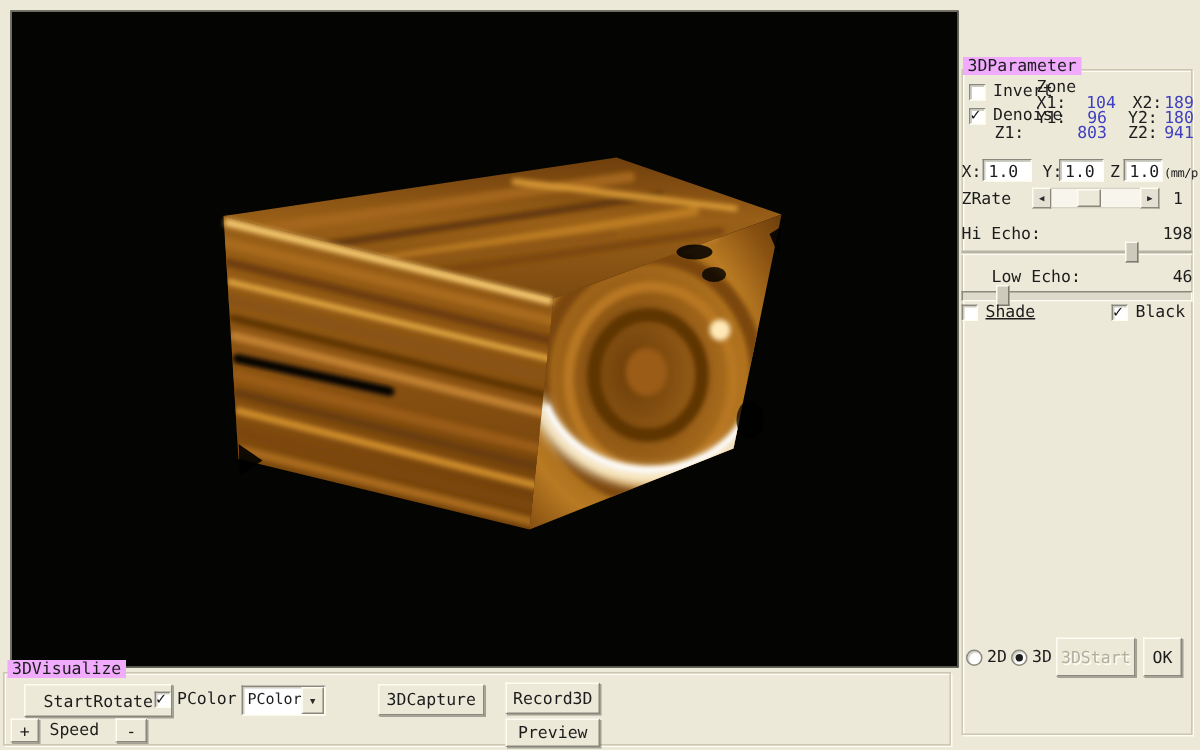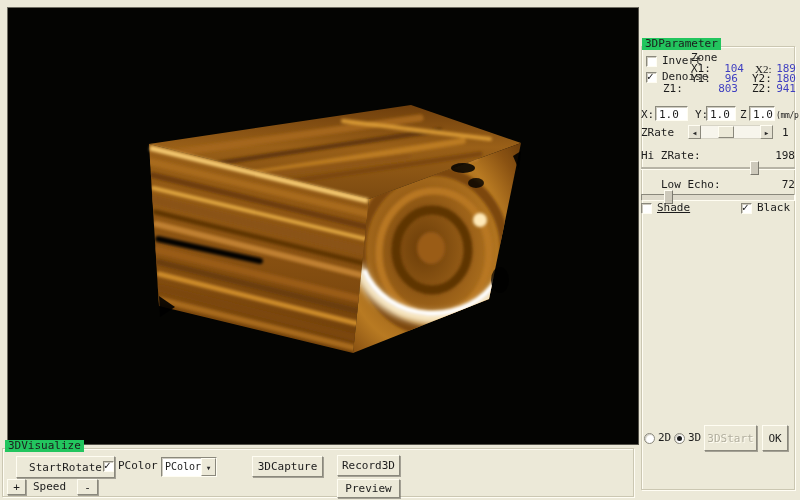--- a/index.html
+++ b/index.html
@@ -61,21 +61,21 @@
     content:"";display:none;position:absolute;left:2px;top:2px;width:5px;height:5px;border-radius:50%;background:#1c1c1c;
   }
   .radio.checked::after{display:block;}
 
   
   .gb{
     position:absolute;box-sizing:border-box;
     border:1px solid #cbc7b2;
     box-shadow:inset 1px 1px 0 #fffdf4, 1px 1px 0 #fffdf4;
   }
-  .gb-label{position:absolute;background:#22c55e;padding:0 3px;line-height:12px;white-space:nowrap;}
+  .gb-label{position:absolute;background:#f0abfc;padding:0 3px;line-height:12px;white-space:nowrap;}
 
   
   .sb{position:absolute;height:14px;display:flex;}
   .sb-arrow{
     width:13px;height:14px;background:#e4e1d2;box-sizing:border-box;
     border:1px solid;border-color:#fffdf2 #8a887c #8a887c #fffdf2;
     display:flex;align-items:center;justify-content:center;
     font-size:6px;color:#2a2a2a;padding:0;
   }
   .sb-track{position:relative;width:59px;height:14px;background:#f7f5ec;border-top:1px solid #d7d4c6;border-bottom:1px solid #d7d4c6;box-sizing:border-box;}
@@ -217,21 +217,21 @@
     <span class="cb" style="left:646px;top:56px;"></span>
     <span class="lbl" style="left:662px;top:55px;">Invert</span>
     <span class="cb checked" style="left:646px;top:72px;">
         <span>✓</span>
       </span>
     <span class="lbl" style="left:662px;top:71px;">Denoise</span>
 
     <span class="lbl" style="left:691px;top:52px;">Zone</span>
     <span class="lbl" style="left:691px;top:63px;">X1:</span>
     <span class="lbl blue right" style="left:718px;top:63px;width:26px;">104</span>
-    <span class="lbl" style="left:755px;top:63px;font-family:Liberation Serif, serif;">X2:</span>
+    <span class="lbl" style="left:755px;top:63px;">X2:</span>
     <span class="lbl blue right" style="left:770px;top:63px;width:26px;">189</span>
     <span class="lbl" style="left:691px;top:73px;">Y1:</span>
     <span class="lbl blue right" style="left:712px;top:73px;width:26px;">96</span>
     <span class="lbl" style="left:752px;top:73px;">Y2:</span>
     <span class="lbl blue right" style="left:770px;top:73px;width:26px;">180</span>
     <span class="lbl" style="left:663px;top:83px;">Z1:</span>
     <span class="lbl blue right" style="left:712px;top:83px;width:26px;">803</span>
     <span class="lbl" style="left:752px;top:83px;">Z2:</span>
     <span class="lbl blue right" style="left:770px;top:83px;width:26px;">941</span>
 
@@ -246,29 +246,29 @@
     <span class="lbl" style="left:641px;top:127px;">ZRate</span>
     <div class="sb" style="left:688px;top:125px;">
       <div class="sb-arrow">◀</div>
       <div class="sb-track">
         <div class="sb-thumb" style="left: 42%;"></div>
       </div>
       <div class="sb-arrow">▶</div>
     </div>
     <span class="lbl" style="left:782px;top:127px;">1</span>
 
-    <span class="lbl" style="left:641px;top:150px;">Hi ZRate:</span>
+    <span class="lbl" style="left:641px;top:150px;">Hi Echo:</span>
     <span class="lbl right" style="left:765px;top:150px;width:30px;">198</span>
     <div class="slider" style="left:641px;top:161px;width:154px;">
       <div class="track-thin"></div>
       <div class="thumb" style="left: 74%;"></div>
     </div>
 
     <span class="lbl" style="left:641px;top:179px;padding-left:20px;">Low Echo:</span>
-    <span class="lbl right" style="left:771px;top:179px;width:24px;">72</span>
+    <span class="lbl right" style="left:771px;top:179px;width:24px;">46</span>
     <div class="slider" style="left:641px;top:190px;width:154px;">
       <div class="track-thick"></div>
       <div class="thumb" style="left: 18%;"></div>
     </div>
 
     <span class="cb" style="left:641px;top:203px;"></span>
     <span class="lbl" style="left:657px;top:202px;text-decoration:underline;">Shade</span>
     <span class="cb checked" style="left:741px;top:203px;">
         <span>✓</span>
       </span>

